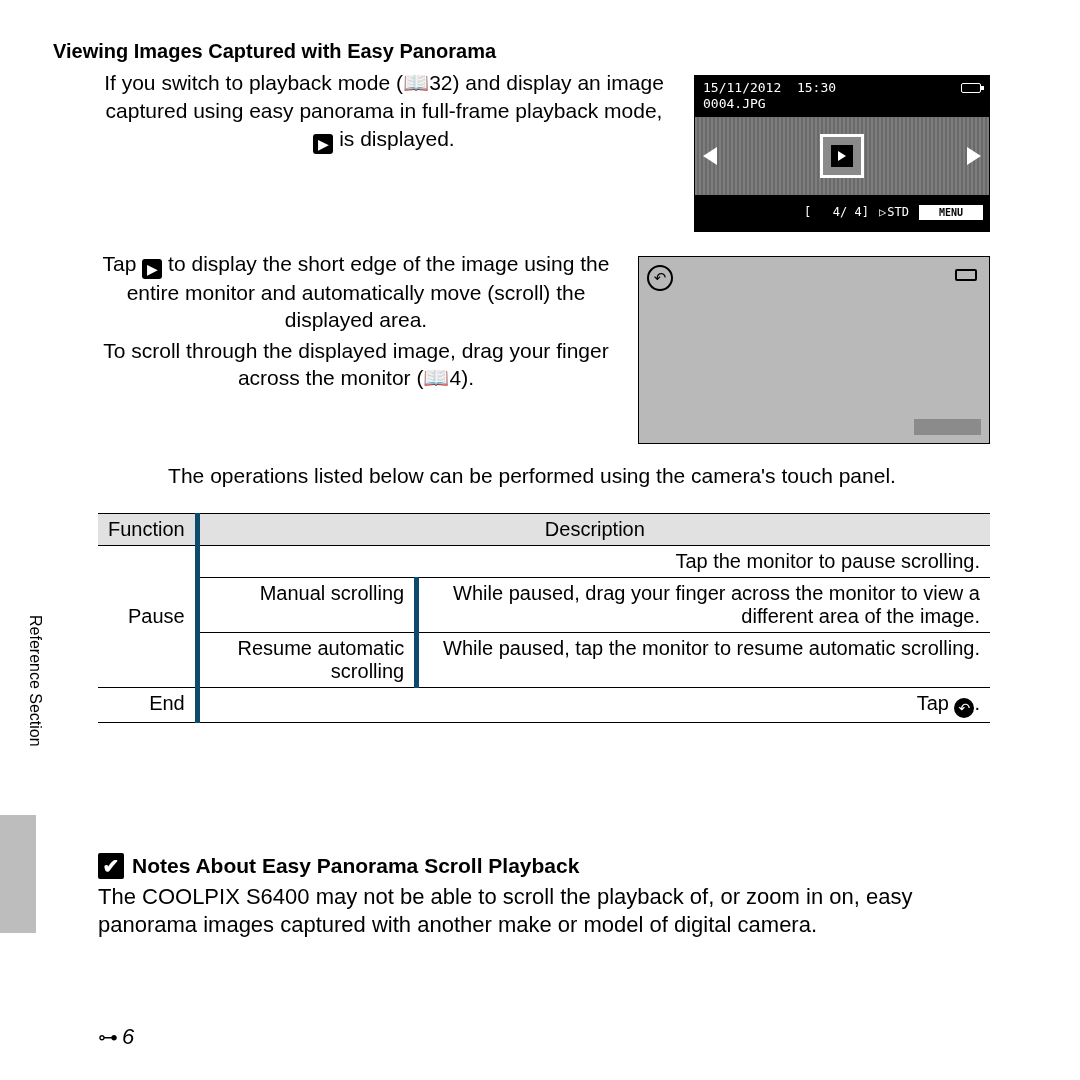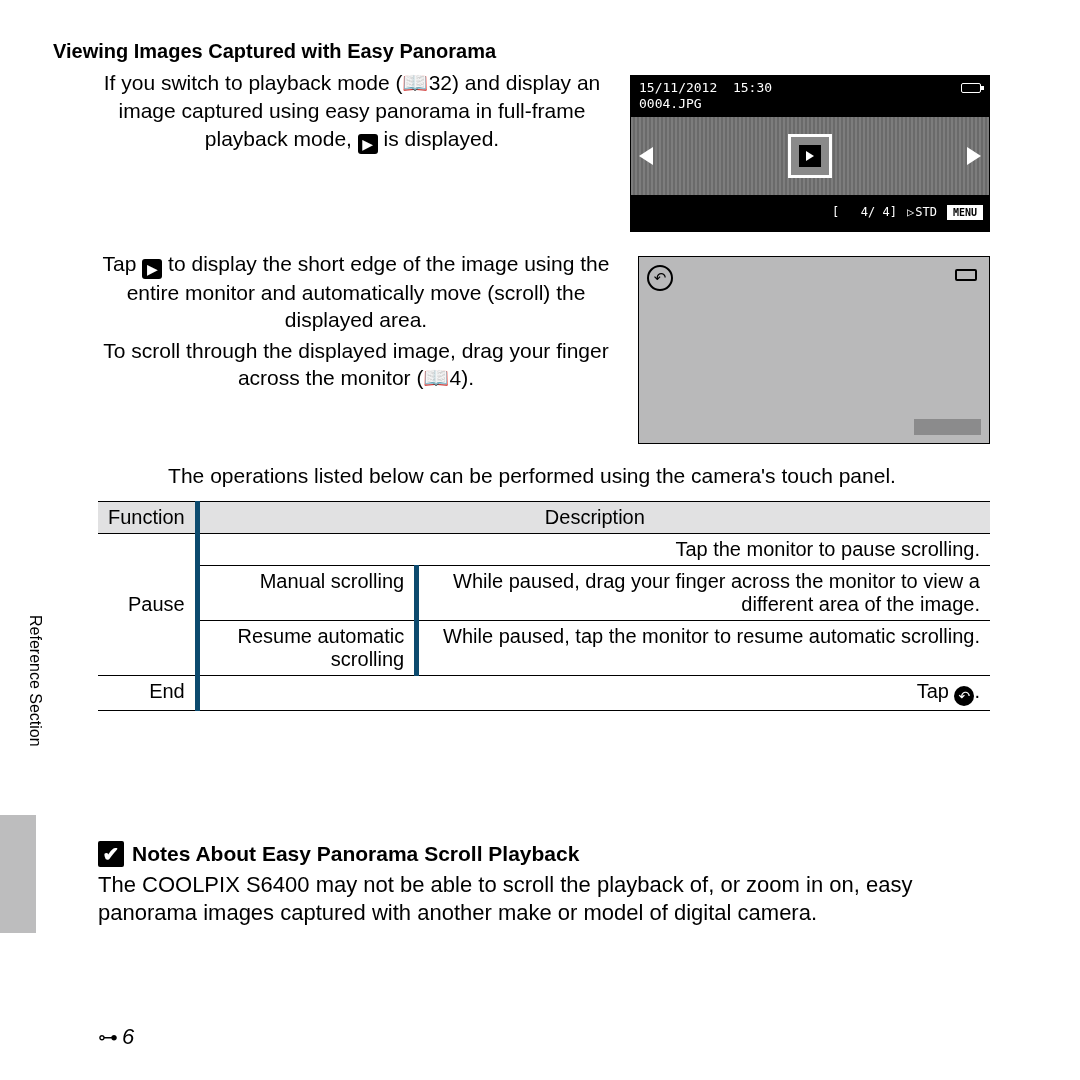--- a/index.html
+++ b/index.html
@@ -38,21 +38,21 @@
     background: #000; color: #fff;
     border-radius: 3px;
     align-items: center; justify-content: center;
     font-size: 14px;
     vertical-align: -3px;
   }
   .book { font-family: serif; }
 
   
   .lcd {
-    width: 360px;
+    width: 296px;
     border: 1px solid #000;
     margin-top: 6px;
   }
   .lcd-header {
     background: #000; color: #fff;
     font-family: monospace;
     font-size: 13px;
     padding: 4px 8px;
     display: flex; justify-content: space-between;
   }
@@ -103,21 +103,21 @@
     font-family: monospace;
     font-size: 12px;
     height: 36px;
     display: flex; align-items: center; justify-content: flex-end;
     padding: 0 6px;
     gap: 10px;
   }
   .lcd-footer .menu {
     background: #fff; color: #000;
     font-size: 10px; font-weight: 700;
-    padding: 1px 6px;
+    padding: 1px 20px;
   }
   .lcd-footer .std::before { content: "▷"; margin-right: 1px; }
 
   
   .lcd2 {
     width: 352px;
     border: 1px solid #000;
     background: #b9b9ba;
     height: 188px;
     margin-top: 6px;
@@ -143,21 +143,21 @@
     display: flex;
   }
   .lcd2 .bar .dark { width: 80%; }
   .lcd2 .bar .light { flex: 1; background: #8b8b8c; }
 
   .gap { height: 18px; }
 
   
   table.funcs {
     border-collapse: collapse;
-    margin: 8px 90px 0 98px;
+    margin: 20px 90px 0 98px;
     width: calc(100% - 188px);
     font-size: 20px;
   }
   table.funcs th, table.funcs td {
     border-top: 1px solid #000;
     border-bottom: 1px solid #000;
     padding: 4px 10px;
     text-align: right;
     vertical-align: top;
   }

